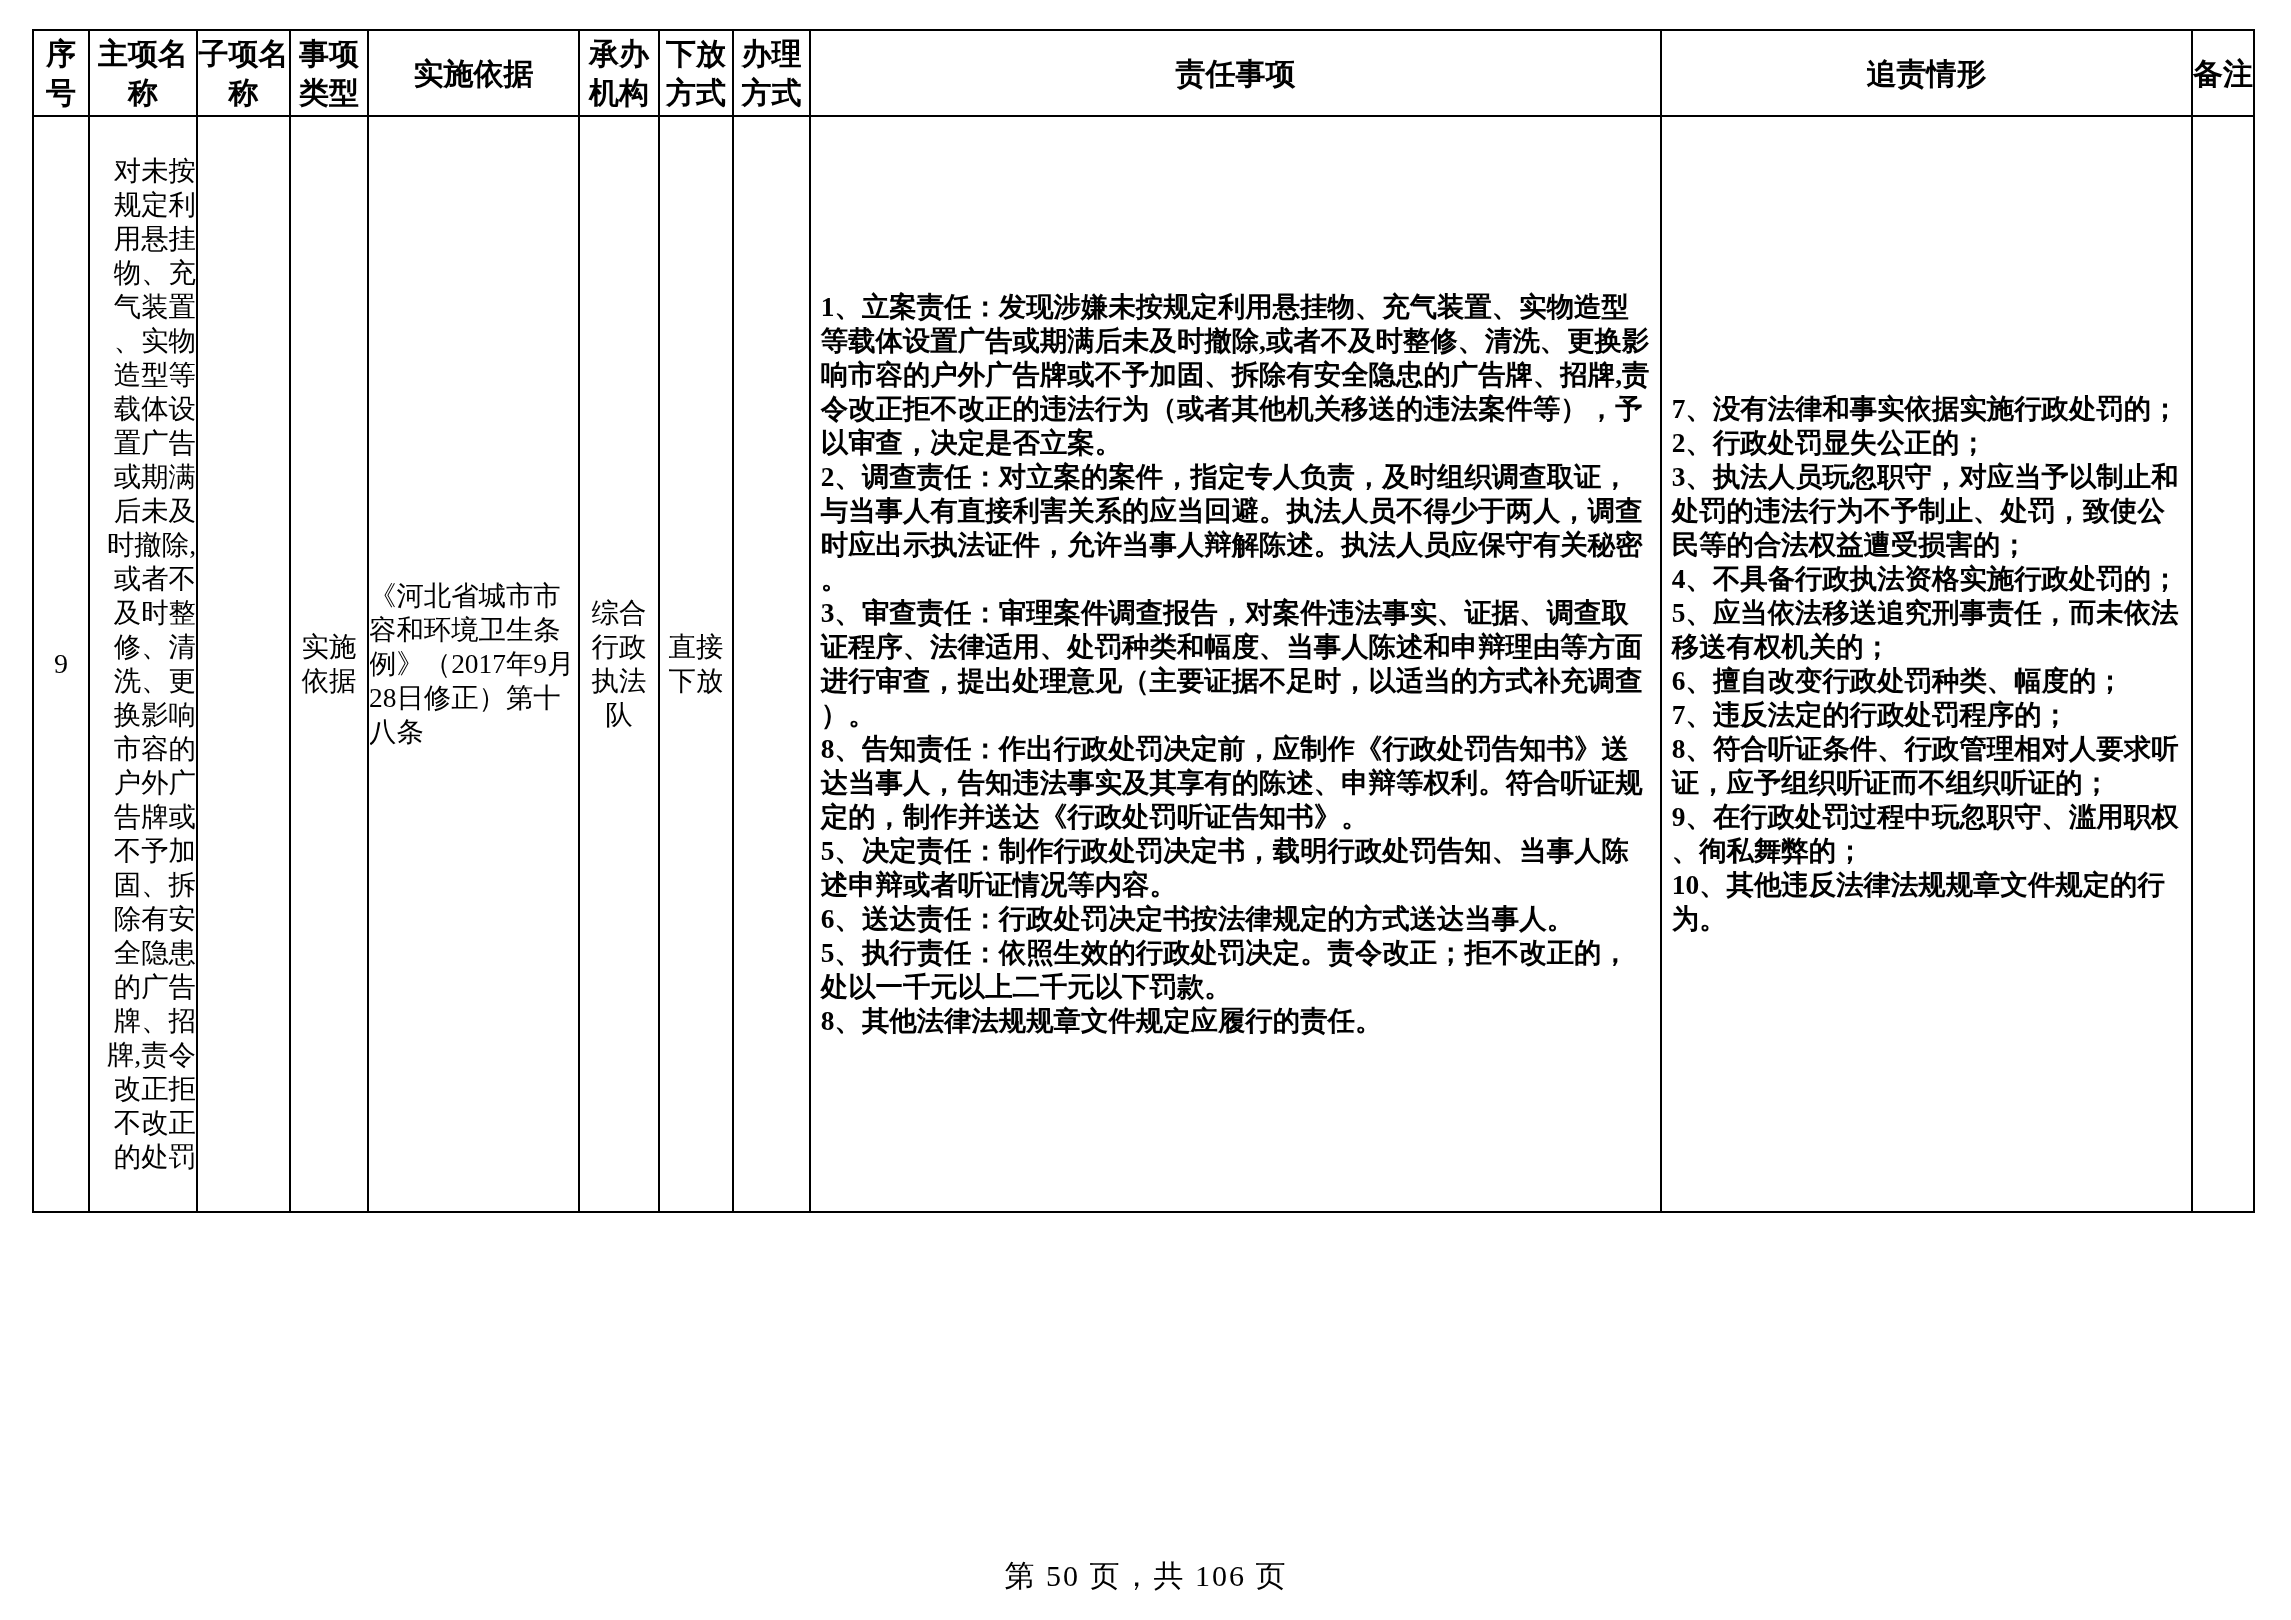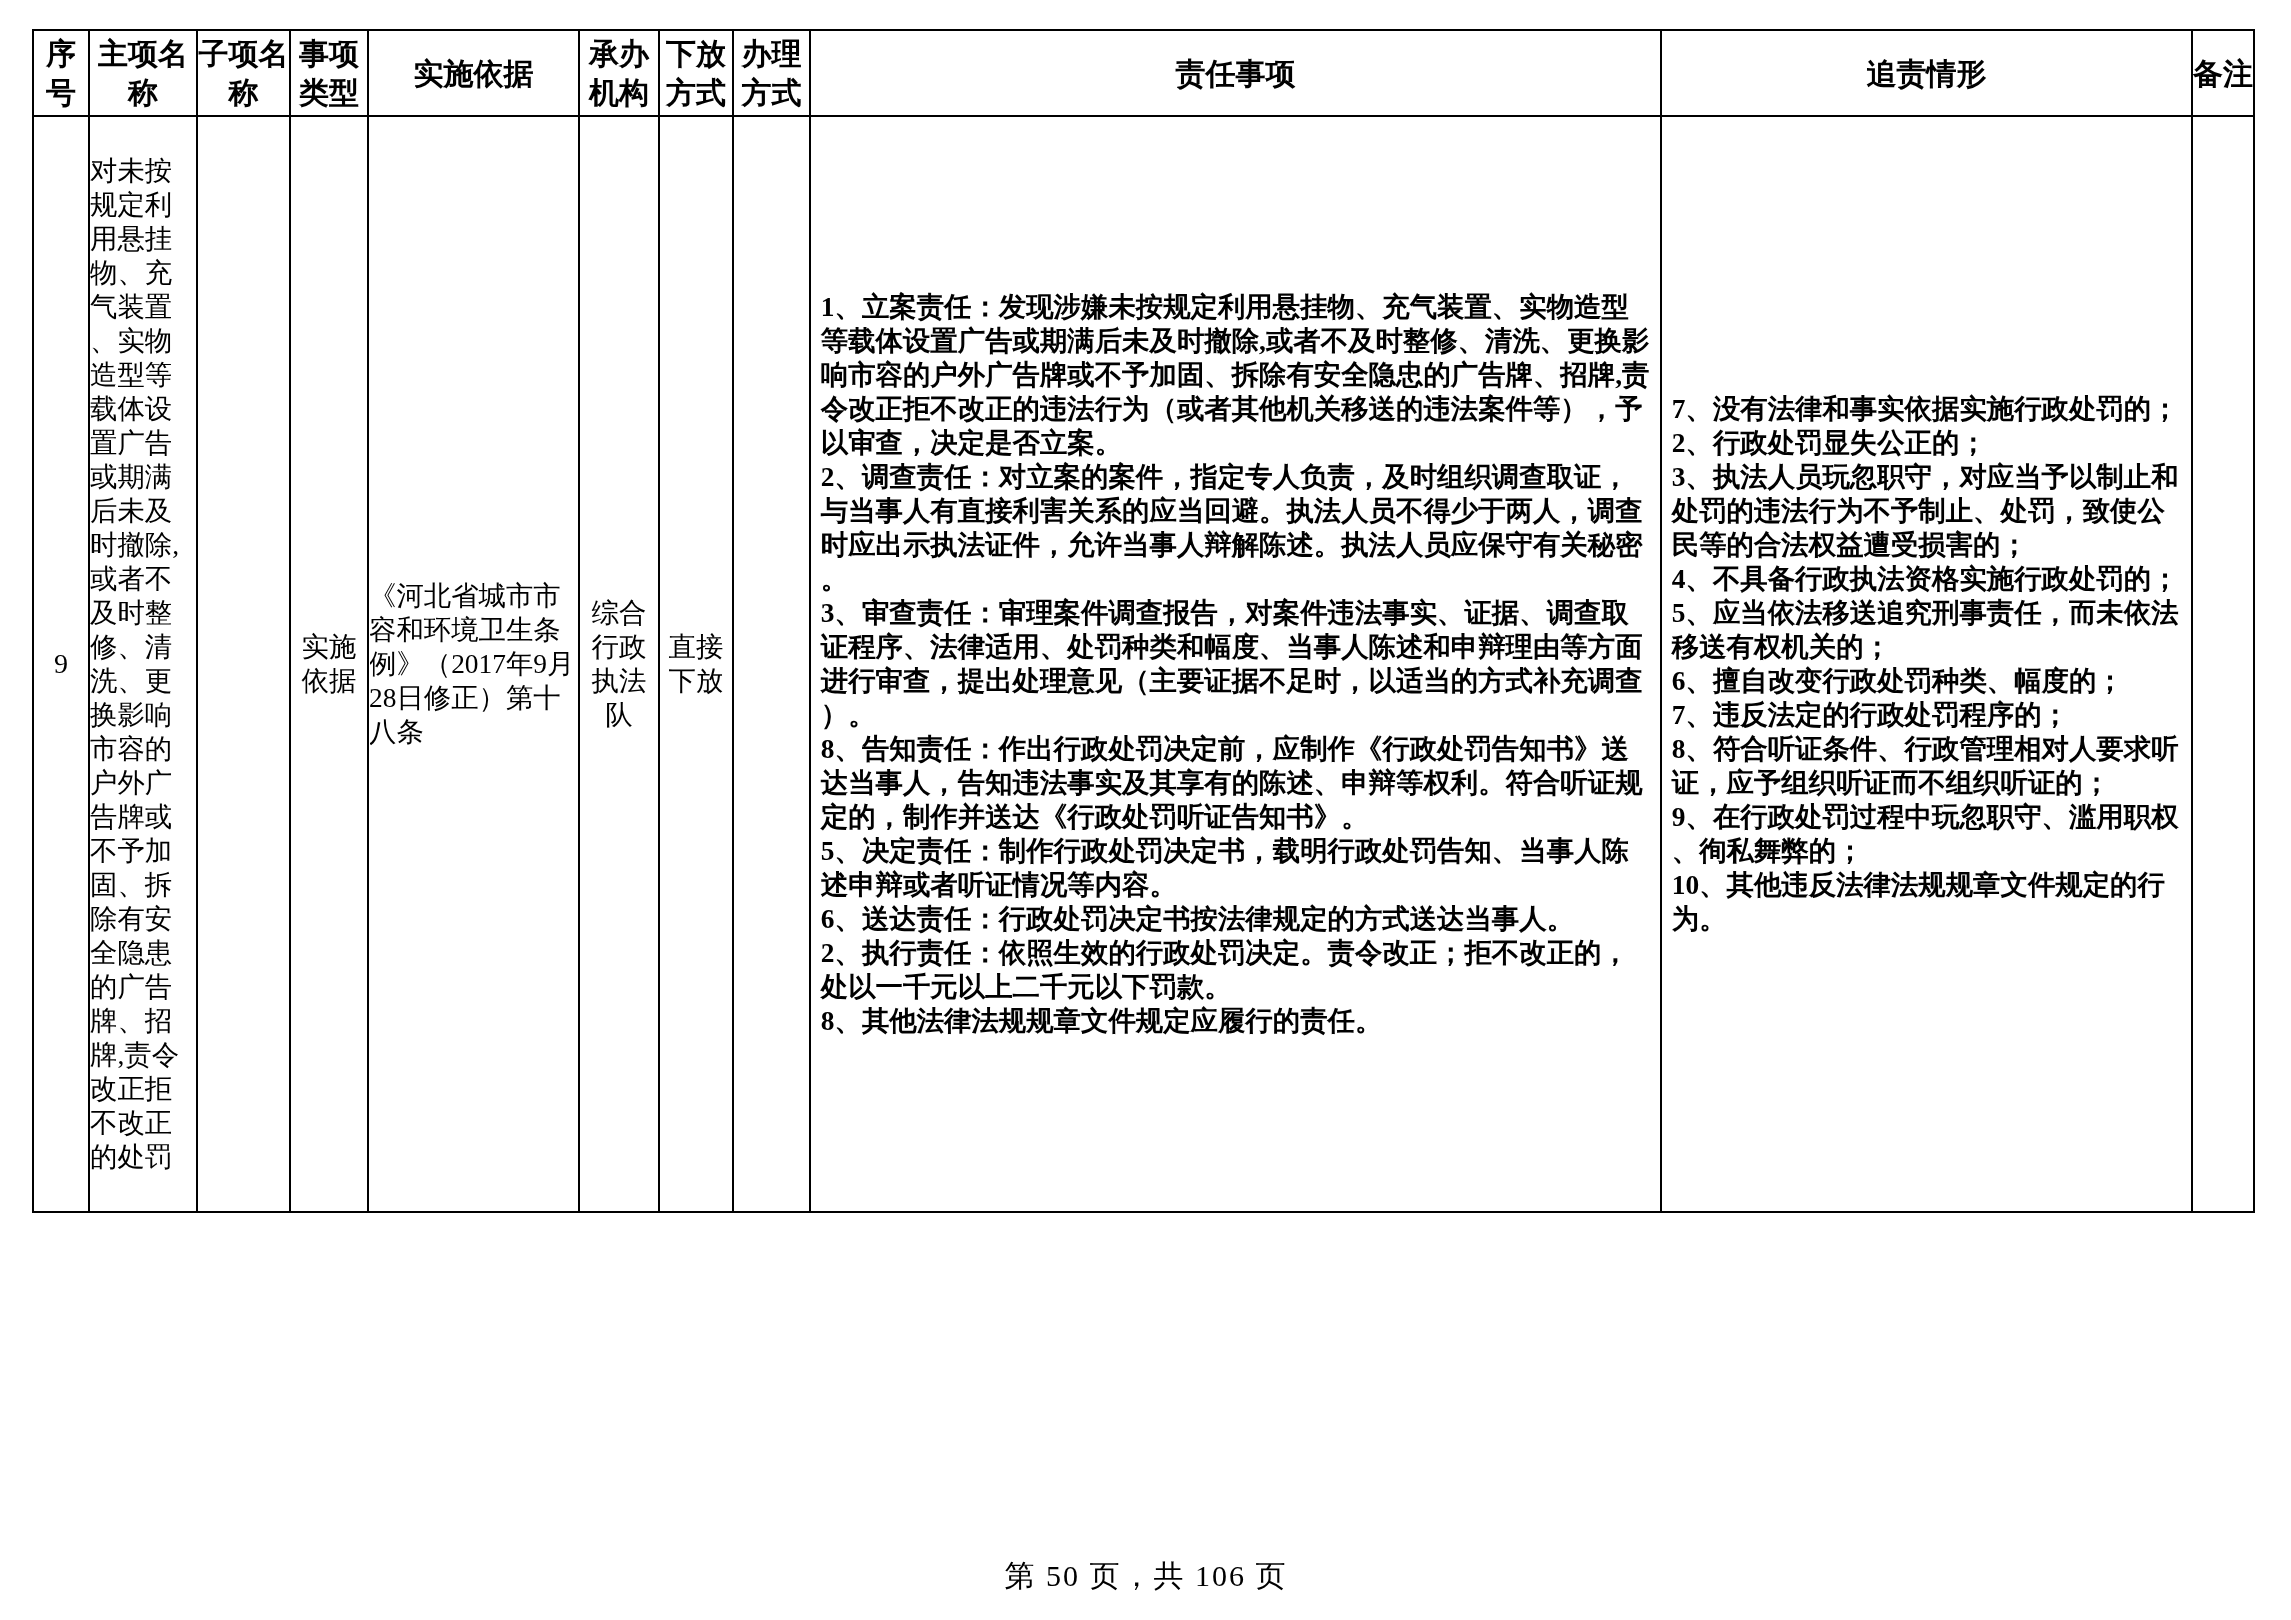--- a/index.html
+++ b/index.html
@@ -40,21 +40,21 @@
     text-align:center;
   }
   tr.data-row{ height:1096px; }
   td.cell{
     font-size:27.4px;
     line-height:34px;
     text-align:center;
   }
   td.cell-serial{ font-size:28px; }
   td.cell-main{
-    text-align:left;
+    text-align:right;
     word-break:break-all;
     line-break:anywhere;
     padding:2px 3.9px;
   }
   td.cell-basis{
     text-align:left;
     word-break:break-all;
     line-break:anywhere;
     padding:2px 3.9px 2px 7.8px;
     border-radius:16px;
@@ -128,21 +128,21 @@
         <td class="cell">直接下放</td>
         <td class="cell"></td>
         <td class="cell cell-block">
           <div class="block-inner">
               <div>1、立案责任：发现涉嫌未按规定利用悬挂物、充气装置、实物造型等载体设置广告或期满后未及时撤除,或者不及时整修、清洗、更换影响市容的户外广告牌或不予加固、拆除有安全隐忠的广告牌、招牌,责令改正拒不改正的违法行为（或者其他机关移送的违法案件等），予以审查，决定是否立案。</div>
               <div>2、调查责任：对立案的案件，指定专人负责，及时组织调查取证，与当事人有直接利害关系的应当回避。执法人员不得少于两人，调查时应出示执法证件，允许当事人辩解陈述。执法人员应保守有关秘密。</div>
               <div>3、审查责任：审理案件调查报告，对案件违法事实、证据、调查取证程序、法律适用、处罚种类和幅度、当事人陈述和申辩理由等方面进行审查，提出处理意见（主要证据不足时，以适当的方式补充调查）。</div>
               <div>8、告知责任：作出行政处罚决定前，应制作《行政处罚告知书》送达当事人，告知违法事实及其享有的陈述、申辩等权利。符合听证规定的，制作并送达《行政处罚听证告知书》。</div>
               <div>5、决定责任：制作行政处罚决定书，载明行政处罚告知、当事人陈述申辩或者听证情况等内容。</div>
               <div>6、送达责任：行政处罚决定书按法律规定的方式送达当事人。</div>
-              <div>2、执行责任：依照生效的行政处罚决定。责令改正；拒不改正的，处以一千元以上二千元以下罚款。</div>
+              <div>5、执行责任：依照生效的行政处罚决定。责令改正；拒不改正的，处以一千元以上二千元以下罚款。</div>
               <div>8、其他法律法规规章文件规定应履行的责任。</div>
             </div>
         </td>
         <td class="cell cell-block">
           <div class="block-inner">
               <div>7、没有法律和事实依据实施行政处罚的；</div>
               <div>2、行政处罚显失公正的；</div>
               <div>3、执法人员玩忽职守，对应当予以制止和处罚的违法行为不予制止、处罚，致使公民等的合法权益遭受损害的；</div>
               <div>4、不具备行政执法资格实施行政处罚的；</div>
               <div>5、应当依法移送追究刑事责任，而未依法移送有权机关的；</div>

